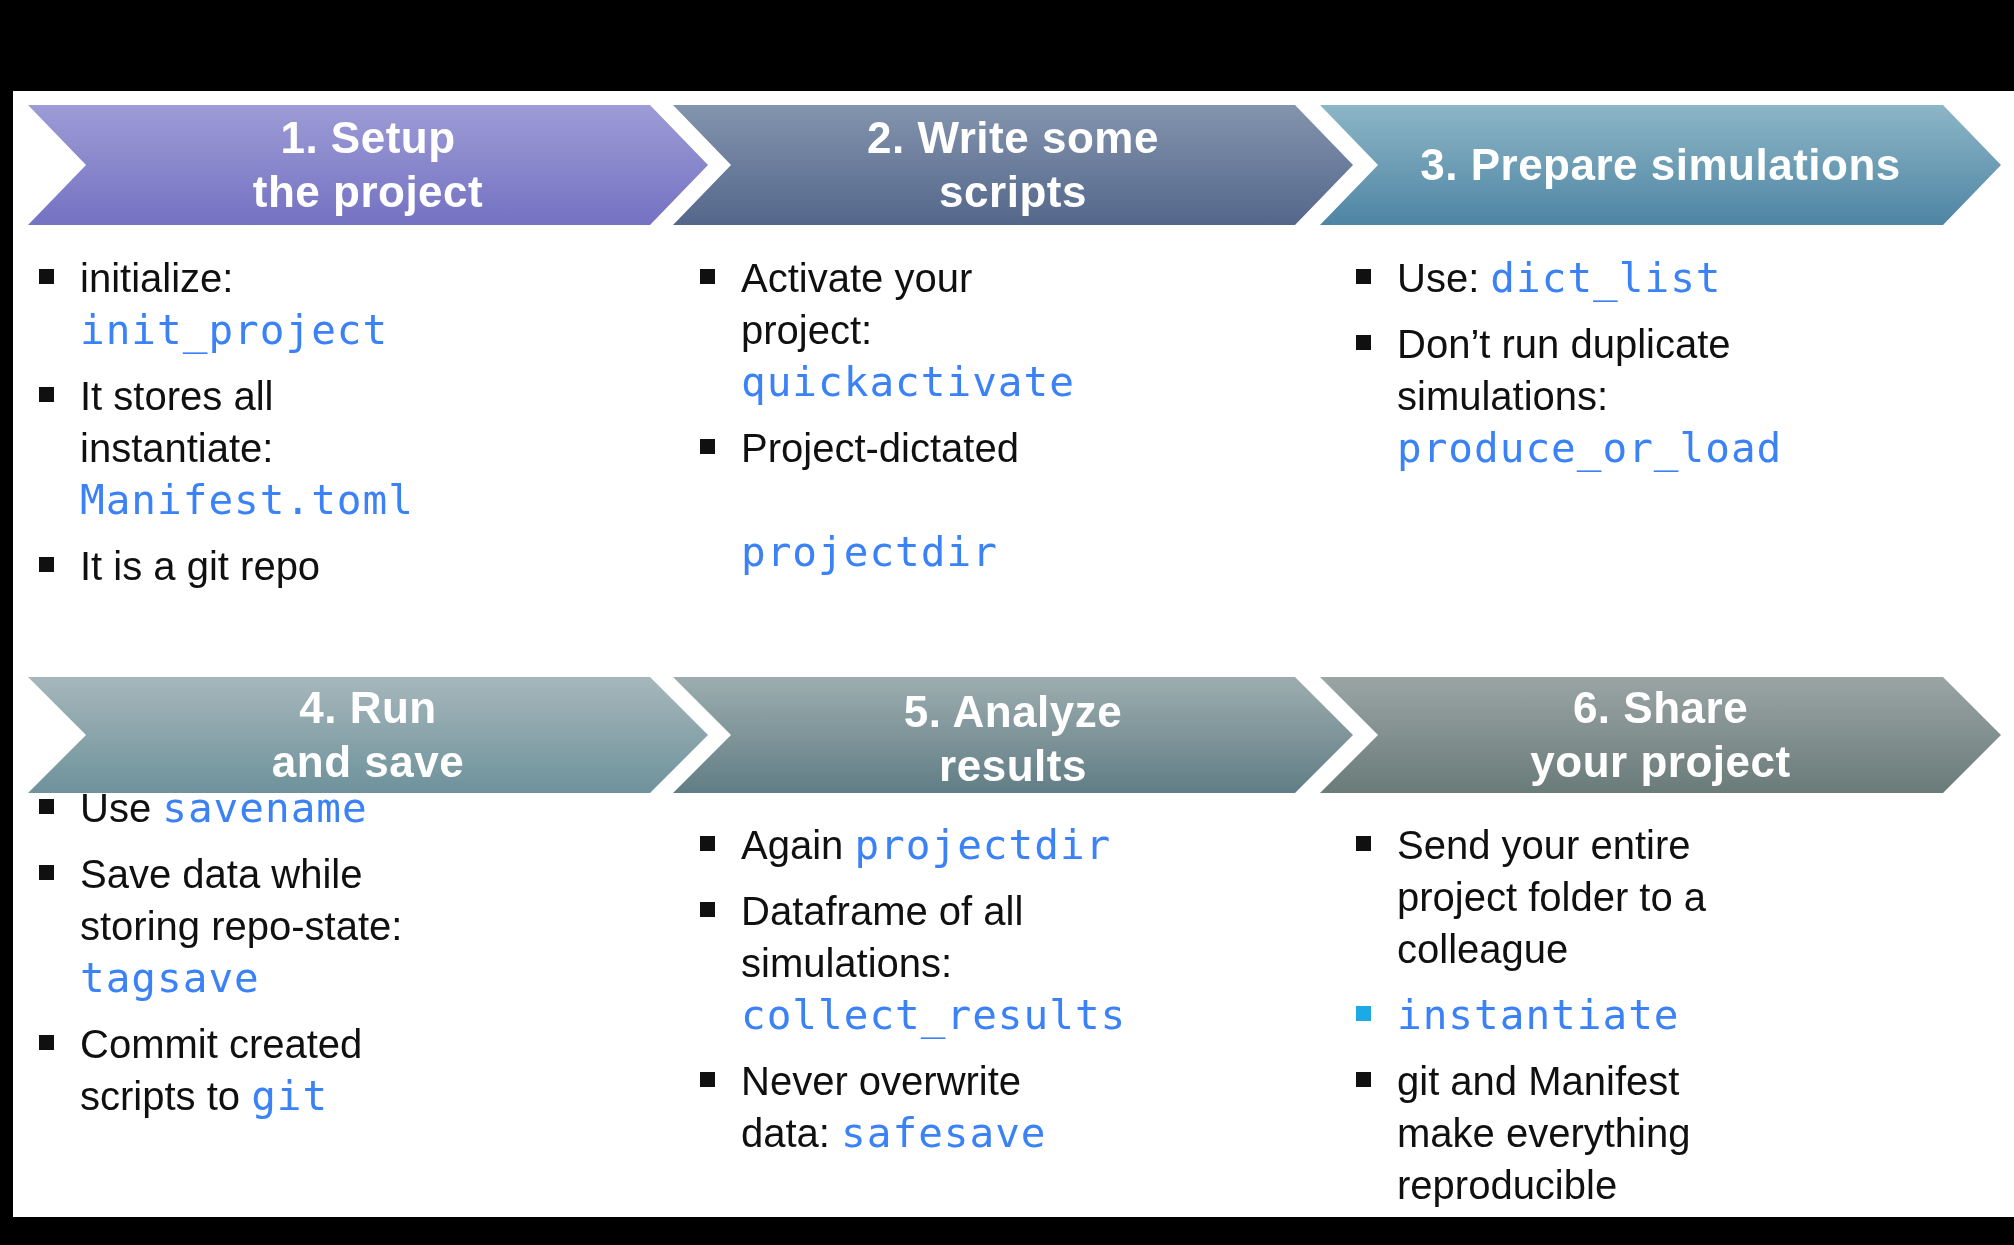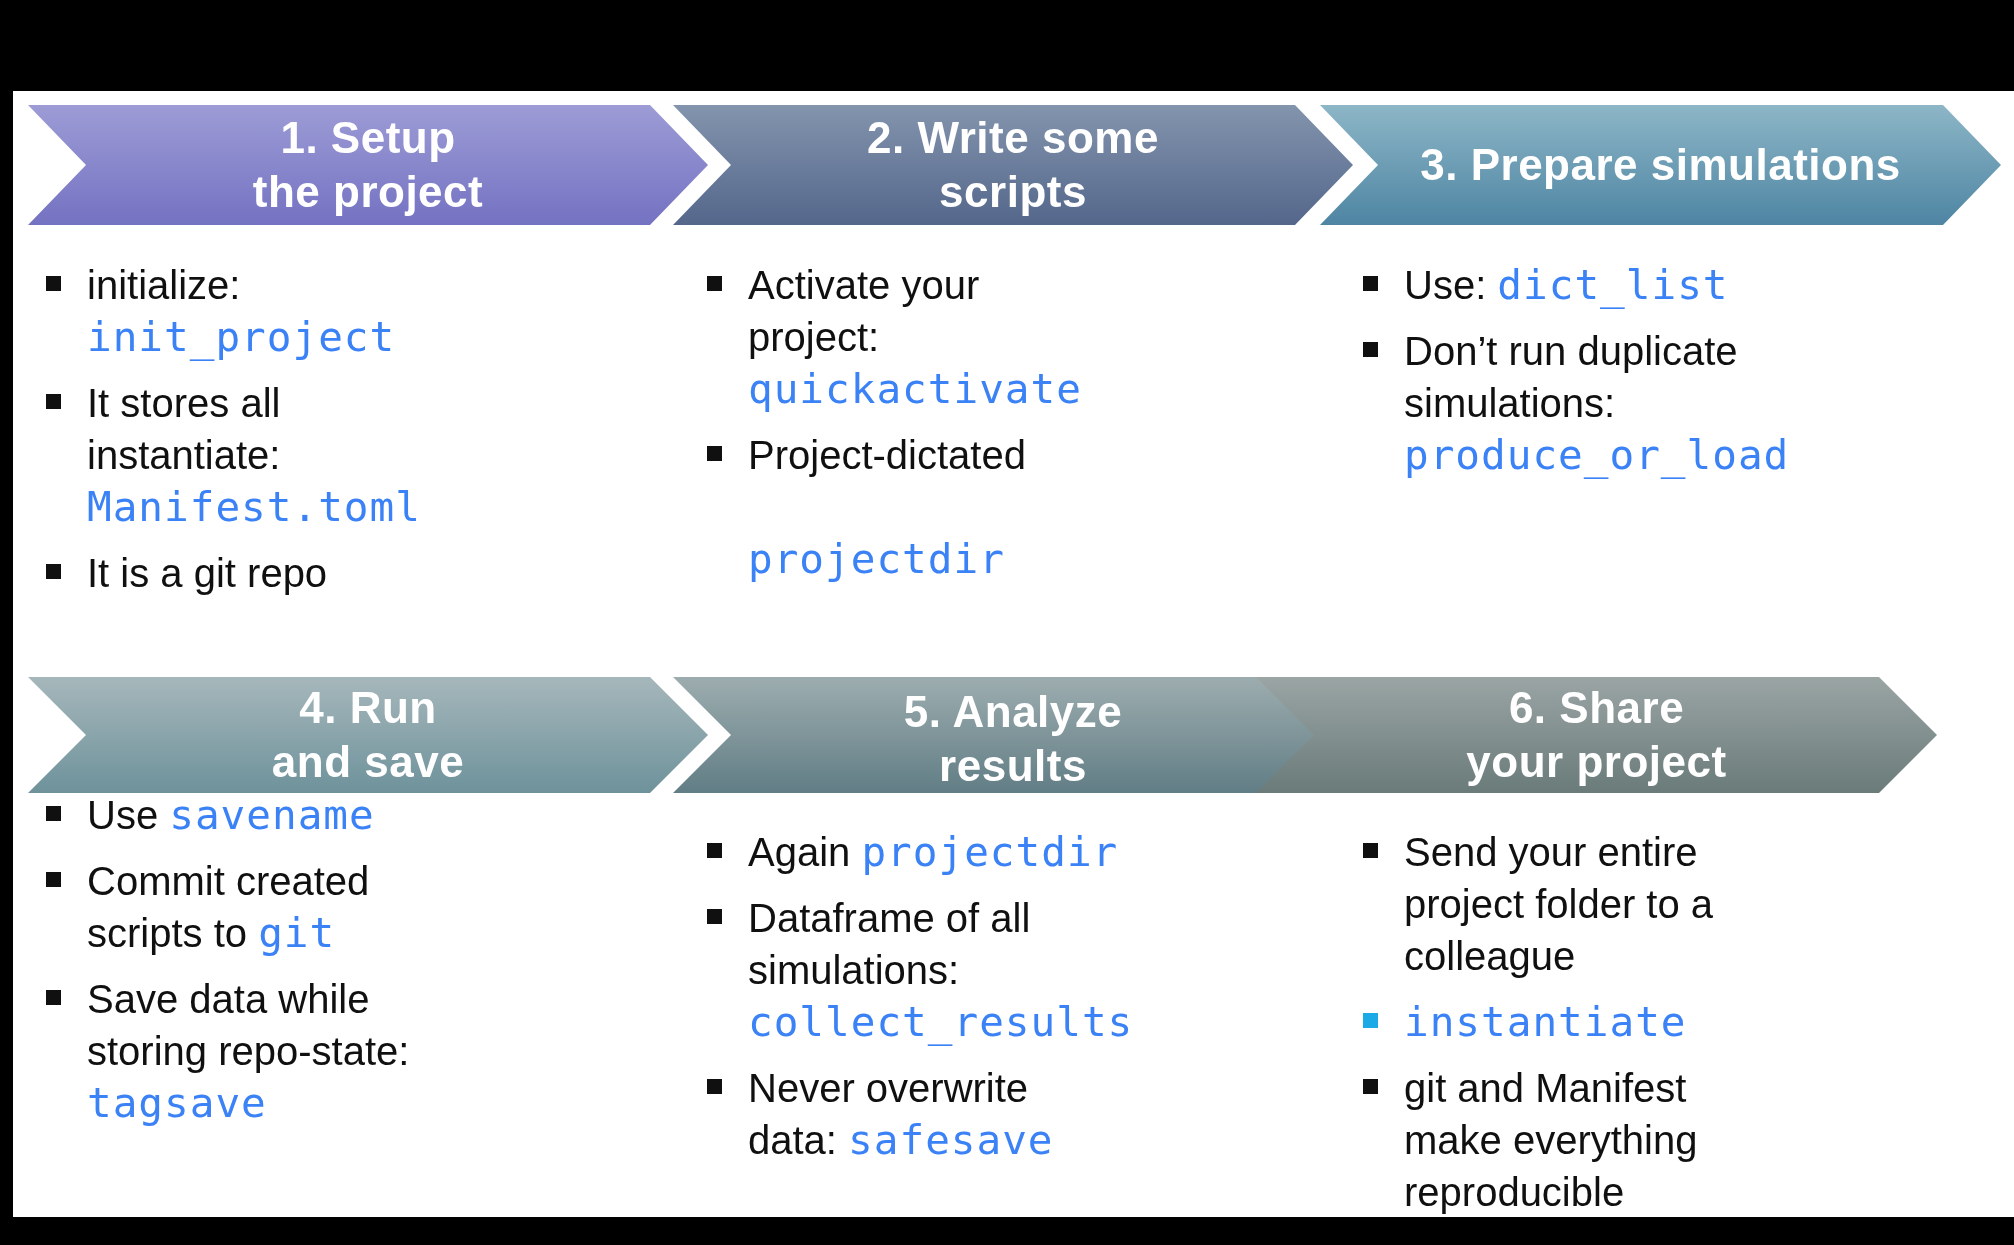--- a/index.html
+++ b/index.html
@@ -10,40 +10,40 @@
   .surface{position:absolute;left:13px;top:91px;width:2001px;height:1126px;background:#fff;}
   .banner{
     position:absolute;display:flex;align-items:center;justify-content:center;
     clip-path:polygon(0 0, calc(100% - 58px) 0, 100% 50%, calc(100% - 58px) 100%, 0 100%, 58px 50%);
   }
   .banner-title{
     color:#fff;font-weight:bold;font-size:44px;line-height:54px;
     text-align:center;white-space:pre-line;letter-spacing:.5px;
     padding-left:30px;padding-right:30px;
   }
-  .bullets{position:absolute;margin:16px;padding:0;list-style:none;}
+  .bullets{position:absolute;margin:9px;padding:0;list-style:none;}
   .bullets li{
     position:relative;padding-left:45px;margin:0 0 14px 0;
     font-size:40px;line-height:52px;color:#101010;
   }
   .bullets li::before{
     content:"";position:absolute;left:4px;top:17px;width:15px;height:15px;background:#101010;
   }
   .bullets li.cyan-bullet::before{background:#1caae6;}
   .code{
     font-family:"DejaVu Sans Mono",monospace;color:#3b82f6;
     font-size:41px;letter-spacing:1px;
   }
   
   .b1{left:28px;top:105px;width:680px;height:120px;}
   .b2{left:673px;top:105px;width:680px;height:120px;}
   .b3{left:1320px;top:105px;width:681px;height:120px;}
   .b4{left:28px;top:677px;width:680px;height:116px;}
   .b5{left:673px;top:677px;width:680px;height:116px;align-items:flex-end;}
-  .b6{left:1256px;top:677px;width:681px;height:116px;justify-content:center;}
+  .b6{left:1320px;top:677px;width:681px;height:116px;justify-content:center;}
   
   .u1{left:26px;top:243px;width:632px;}
   .u2{left:687px;top:243px;width:628px;}
   .u3{left:1343px;top:243px;width:645px;}
   .u4{left:26px;top:773px;width:632px;}
   .u5{left:687px;top:810px;width:628px;}
   .u6{left:1343px;top:810px;width:650px;}
 </style>
 </head>
 <body>
@@ -83,22 +83,22 @@
   <ul class="bullets u2">
       <li><span>Activate your</span><br><span>project:</span><br><span class="code">quickactivate</span></li>
       <li><span>Project-dictated</span><br><br><span class="code">projectdir</span></li>
     </ul>
   <ul class="bullets u3">
       <li><span>Use: </span><span class="code">dict_list</span></li>
       <li><span>Don’t run duplicate</span><br><span>simulations:</span><br><span class="code">produce_or_load</span></li>
     </ul>
   <ul class="bullets u4">
       <li><span>Use </span><span class="code">savename</span></li>
+      <li><span>Save data while</span><br><span>storing repo-state:</span><br><span class="code">tagsave</span></li>
       <li><span>Commit created</span><br><span>scripts to </span><span class="code">git</span></li>
-      <li><span>Save data while</span><br><span>storing repo-state:</span><br><span class="code">tagsave</span></li>
     </ul>
   <ul class="bullets u5">
       <li><span>Again </span><span class="code">projectdir</span></li>
       <li><span>Dataframe of all</span><br><span>simulations:</span><br><span class="code">collect_results</span></li>
       <li><span>Never overwrite</span><br><span>data: </span><span class="code">safesave</span></li>
     </ul>
   <ul class="bullets u6">
       <li><span>Send your entire</span><br><span>project folder to a</span><br><span>colleague</span></li>
       <li class="cyan-bullet"><span class="code">instantiate</span></li>
       <li><span>git and Manifest</span><br><span>make everything</span><br><span>reproducible</span></li>

